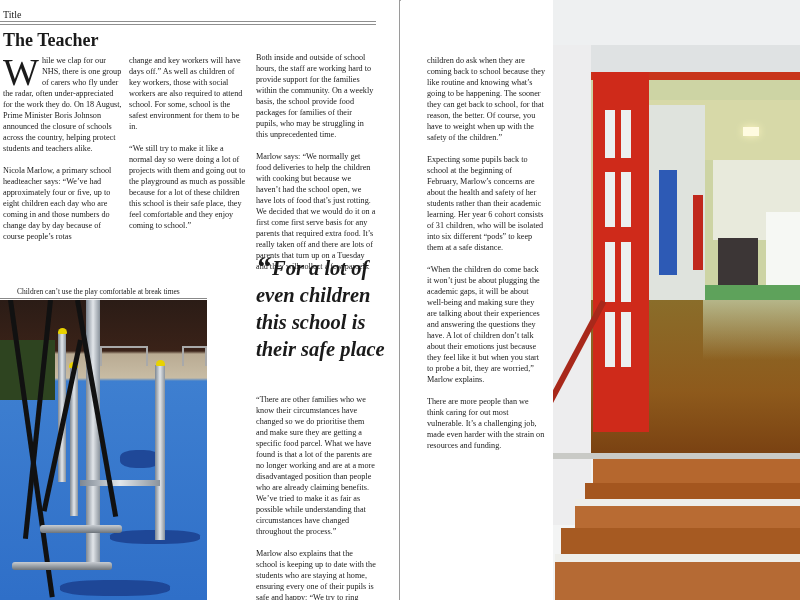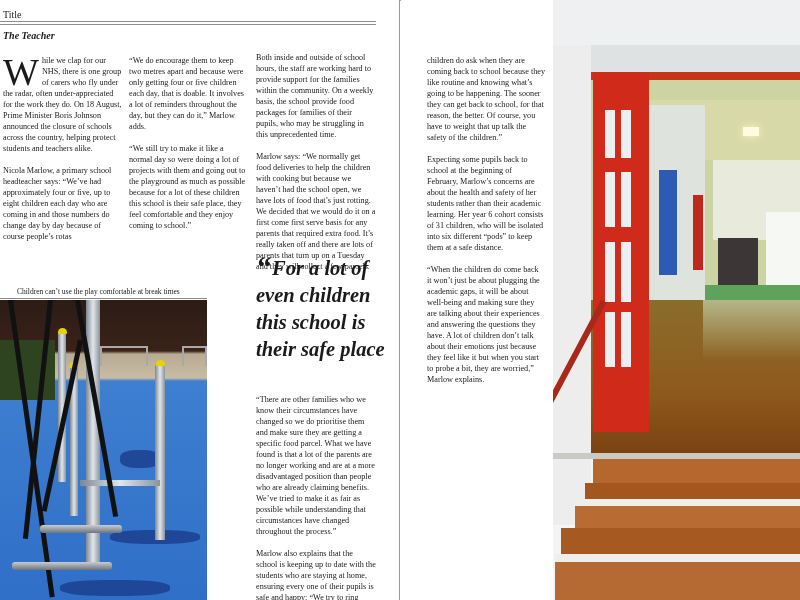--- a/index.html
+++ b/index.html
@@ -7,21 +7,21 @@
   body { position: relative; font-family: "Liberation Serif", serif; color: #1a1a1a; }
 
   .topbar { position: absolute; left: 0; top: 0; width: 800px; height: 1px; background: #a8a8a8; }
 
   .page-left { position: absolute; left: 0; top: 0; width: 400px; height: 600px; background: #fff; border-right: 1px solid #9a9a9a; }
   .page-right { position: absolute; left: 401px; top: 0; width: 399px; height: 600px; background: #fff; }
 
   .running-head { position: absolute; left: 3px; top: 9px; font-size: 10px; color: #222; }
   .rule { position: absolute; left: 0; top: 21px; width: 376px; height: 4px; border-top: 1px solid #8e8e8e; border-bottom: 1px solid #8e8e8e; }
 
-  .article-title { position: absolute; left: 3px; top: 30px; font-size: 10px; font-style: italic; font-weight: bold; }
+  .article-title { position: absolute; left: 3px; top: 30px; font-size: 18px; font-weight: bold; }
 
   .col { position: absolute; font-size: 8.2px; line-height: 11px; text-align: left; }
   .col p { margin-bottom: 11px; }
   .col1 { left: 3px; top: 55px; width: 120px; }
   .col2 { left: 129px; top: 55px; width: 118px; }
   .col3 { left: 256px; top: 52px; width: 120px; }
   .col4 { left: 26px; top: 55px; width: 118px; }
 
   .dropcap { float: left; font-size: 38px; line-height: 30px; margin: 2px 3px 0 0; font-family: "Liberation Serif", serif; }
 
@@ -75,21 +75,21 @@
   <div class="running-head" data-bind="spread.running_head">Title</div>
   <div class="rule"></div>
   <h1 class="article-title" data-bind="spread.article_title">The Teacher</h1>
 
   <div class="col col1">
     <p><span class="dropcap" data-bind="left_page.col1.dropcap">W</span><span data-bind="left_page.col1.paragraphs.0">hile we clap for our NHS, there is one group of carers who fly under the radar, often under-appreciated for the work they do. On 18 August, Prime Minister Boris Johnson announced the closure of schools across the country, helping protect students and teachers alike.</span></p>
     <p data-bind="left_page.col1.paragraphs.2">Nicola Marlow, a primary school headteacher says: “We’ve had approximately four or five, up to eight children each day who are coming in and those numbers do change day by day because of course people’s rotas</p>
   </div>
 
   <div class="col col2">
-    <p data-bind="left_page.col2.paragraphs.1">“We do encourage them to keep two metres apart and because were only getting four or five children each day, that is doable. It involves a lot of reminders throughout the day, but they can do it,” Marlow adds.</p>
+    <p data-bind="left_page.col2.paragraphs.0">change and key workers will have days off.” As well as children of key workers, those with social workers are also required to attend school. For some, school is the safest environment for them to be in.</p>
     <p data-bind="left_page.col2.paragraphs.2">“We still try to make it like a normal day so were doing a lot of projects with them and going out to the playground as much as possible because for a lot of these children this school is their safe place, they feel comfortable and they enjoy coming to school.”</p>
   </div>
 
   <div class="col col3">
     <p data-bind="left_page.col3.paragraphs.0">Both inside and outside of school hours, the staff are working hard to provide support for the families within the community. On a weekly basis, the school provide food packages for families of their pupils, who may be struggling in this unprecedented time.</p>
     <p data-bind="left_page.col3.paragraphs.1">Marlow says: “We normally get food deliveries to help the children with cooking but because we haven’t had the school open, we have lots of food that’s just rotting. We decided that we would do it on a first come first serve basis for any parents that required extra food. It’s really taken off and there are lots of parents that turn up on a Tuesday and they will collect a few parcels.</p>
   </div>
 
   <div class="pullquote">
     <span class="qmark" data-bind="left_page.pullquote.open_mark">“</span><span data-bind="left_page.pullquote.text">For a lot of even children this school is their safe place</span>
@@ -122,23 +122,24 @@
     <div class="pg-rope" style="left:48px; top:0; height:240px; transform: rotate(6deg);"></div>
     <div class="pg-rope" style="left:75px; top:0; height:220px; transform: rotate(-10deg);"></div>
     <div class="pg-rope" style="left:78px; top:40px; height:175px; transform: rotate(12deg);"></div>
     <div class="pg-seat" style="left:40px; top:225px; width:82px;"></div>
     <div class="pg-seat" style="left:12px; top:262px; width:100px;"></div>
   </div>
 </div>
 
 <div class="page-right">
   <div class="col col4">
-    <p data-bind="right_page.col4.paragraphs.0">children do ask when they are coming back to school because they like routine and knowing what’s going to be happening. The sooner they can get back to school, for that reason, the better. Of course, you have to weight that up talk the safety of the children.”</p>
+    <p data-bind="right_page.col4.paragraphs.0">children do ask when they are coming back to school because they like routine and knowing what’s going to be happening. The sooner they can get back to school, for that reason, the better. Of course, you have to weight when up with the safety of the children.”</p>
     <p data-bind="right_page.col4.paragraphs.1">Expecting some pupils back to school at the beginning of February, Marlow’s concerns are about the health and safety of her students rather than their academic learning. Her year 6 cohort consists of 31 children, who will be isolated into six different “pods” to keep them at a safe distance.</p>
     <p data-bind="right_page.col4.paragraphs.2">“When the children do come back it won’t just be about plugging the academic gaps, it will be about well-being and making sure they are talking about their experiences and answering the questions they have. A lot of children don’t talk about their emotions just because they feel like it but when you start to probe a bit, they are worried,” Marlow explains.</p>
+    <p data-bind="right_page.col4.paragraphs.3">There are more people than we think caring for out most vulnerable. It’s a challenging job, made even harder with the strain on resources and funding.</p>
   </div>
 </div>
 
 <div class="photo-hall">
   <div class="h-ceil"></div>
   <div class="h-lintel"></div>
   <div class="h-inner"></div>
   <div class="h-innerceil"></div>
   <div class="h-light"></div>
   <div class="h-farwall"></div>

